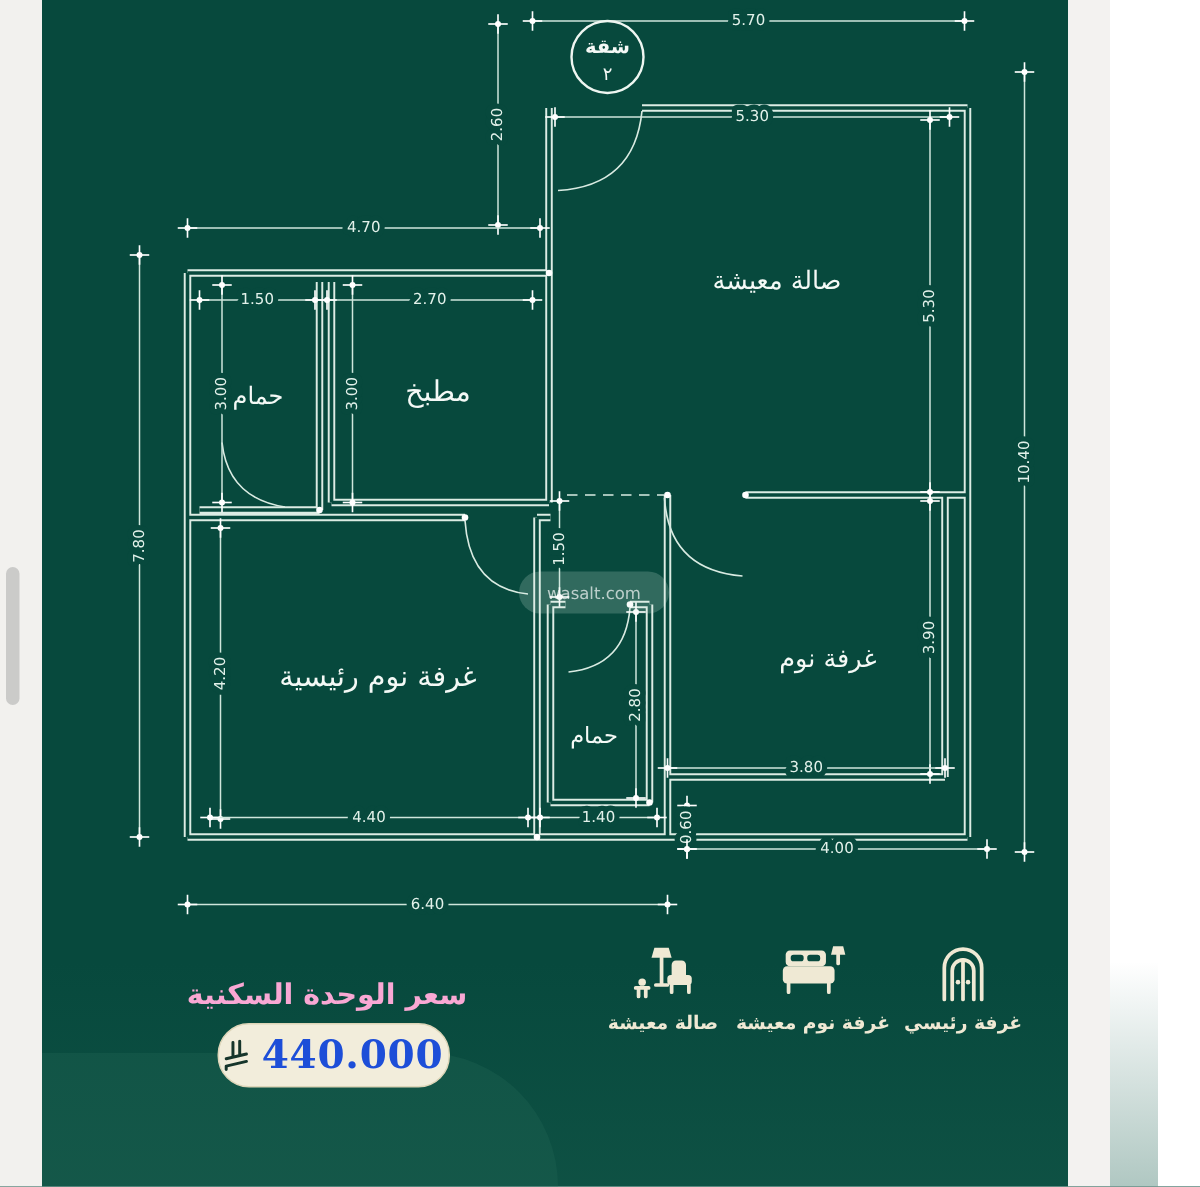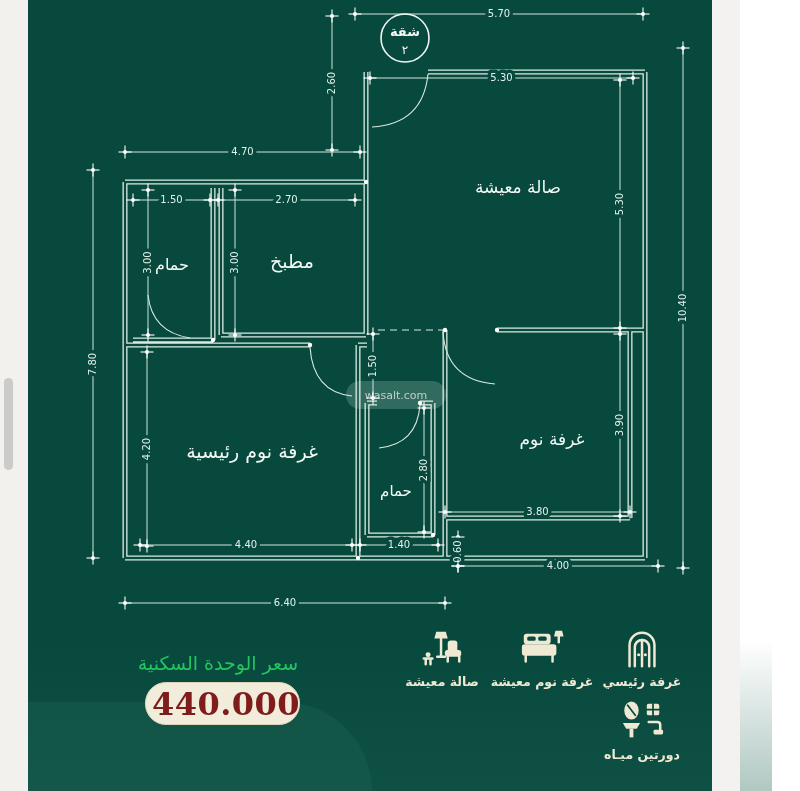--- a/index.html
+++ b/index.html
@@ -35,29 +35,29 @@
   .room-label{
     fill:#f4f9f6;font-family:"DejaVu Sans",sans-serif;
     text-anchor:middle;dominant-baseline:middle;
   }
   .badge-circle{stroke:#eef6f1;stroke-width:1.6;fill:none;}
   .badge-text{fill:#f4f9f6;text-anchor:middle;dominant-baseline:middle;font-family:"DejaVu Sans",sans-serif;}
   .wm-pill{fill:rgba(220,238,230,.20);}
   .wm-text{fill:rgba(255,255,255,.68);font-size:11px;text-anchor:middle;dominant-baseline:middle;font-family:"DejaVu Sans",sans-serif;}
   .price-title{
     position:absolute;left:108px;top:652px;width:220px;z-index:3;
-    color:#22c55e;font-size:19px;font-weight:normal;text-align:center;
+    color:#f9a8d4;font-size:19px;font-weight:bold;text-align:center;
   }
   .price-pill{
     position:absolute;left:145px;top:682px;width:153px;height:41px;z-index:3;
     background:#f2eddb;border:1px solid #ddd5b8;border-radius:21px;
     display:flex;align-items:center;justify-content:center;gap:7px;direction:ltr;
   }
   .price-amount{
-    font-family:"DejaVu Serif",serif;font-weight:bold;font-size:32px;color:#7f1d1d;letter-spacing:.5px;
+    font-family:"DejaVu Serif",serif;font-weight:bold;font-size:26px;color:#1d4ed8;letter-spacing:.5px;
   }
   .features{position:absolute;left:292px;top:626px;width:400px;z-index:3;}
   .feat-row{display:flex;flex-direction:row;}
   .feat-cell{width:100px;display:flex;flex-direction:column;align-items:center;margin-bottom:10px;}
   .feat-icon{width:46px;height:46px;}
   .feat-label{color:#efe9d4;font-size:12.5px;font-weight:bold;margin-top:2px;white-space:nowrap;}
   .ic{fill:#efe9d4;stroke:none;}
   .ics{fill:none;stroke:#efe9d4;stroke-width:2.6;stroke-linecap:round;stroke-linejoin:round;}
   .icg{stroke:#07493d;stroke-width:1.8;fill:none;stroke-linecap:round;}
   .icgf{fill:#07493d;}
@@ -364,26 +364,20 @@
           <div class="feat-label">غرفة نوم معيشة</div>
         </div>
         <div class="feat-cell">
           <svg class="feat-icon" viewBox="0 0 48 48">
             <use href="#i-living"></use>
           </svg>
           <div class="feat-label">صالة معيشة</div>
         </div>
       </div>
       <div class="feat-row">
-        <div class="feat-cell">
-          <svg class="feat-icon" viewBox="0 0 48 48">
-            <use href="#i-wc"></use>
-          </svg>
-          <div class="feat-label">دورتين ميـاه</div>
-        </div>
       </div>
     </div>
 
   <div class="strip-left">
     <div class="scroll-thumb"></div>
   </div>
   <div class="strip-right"></div>
 
   <svg width="0" height="0" style="position:absolute">
     <defs>

